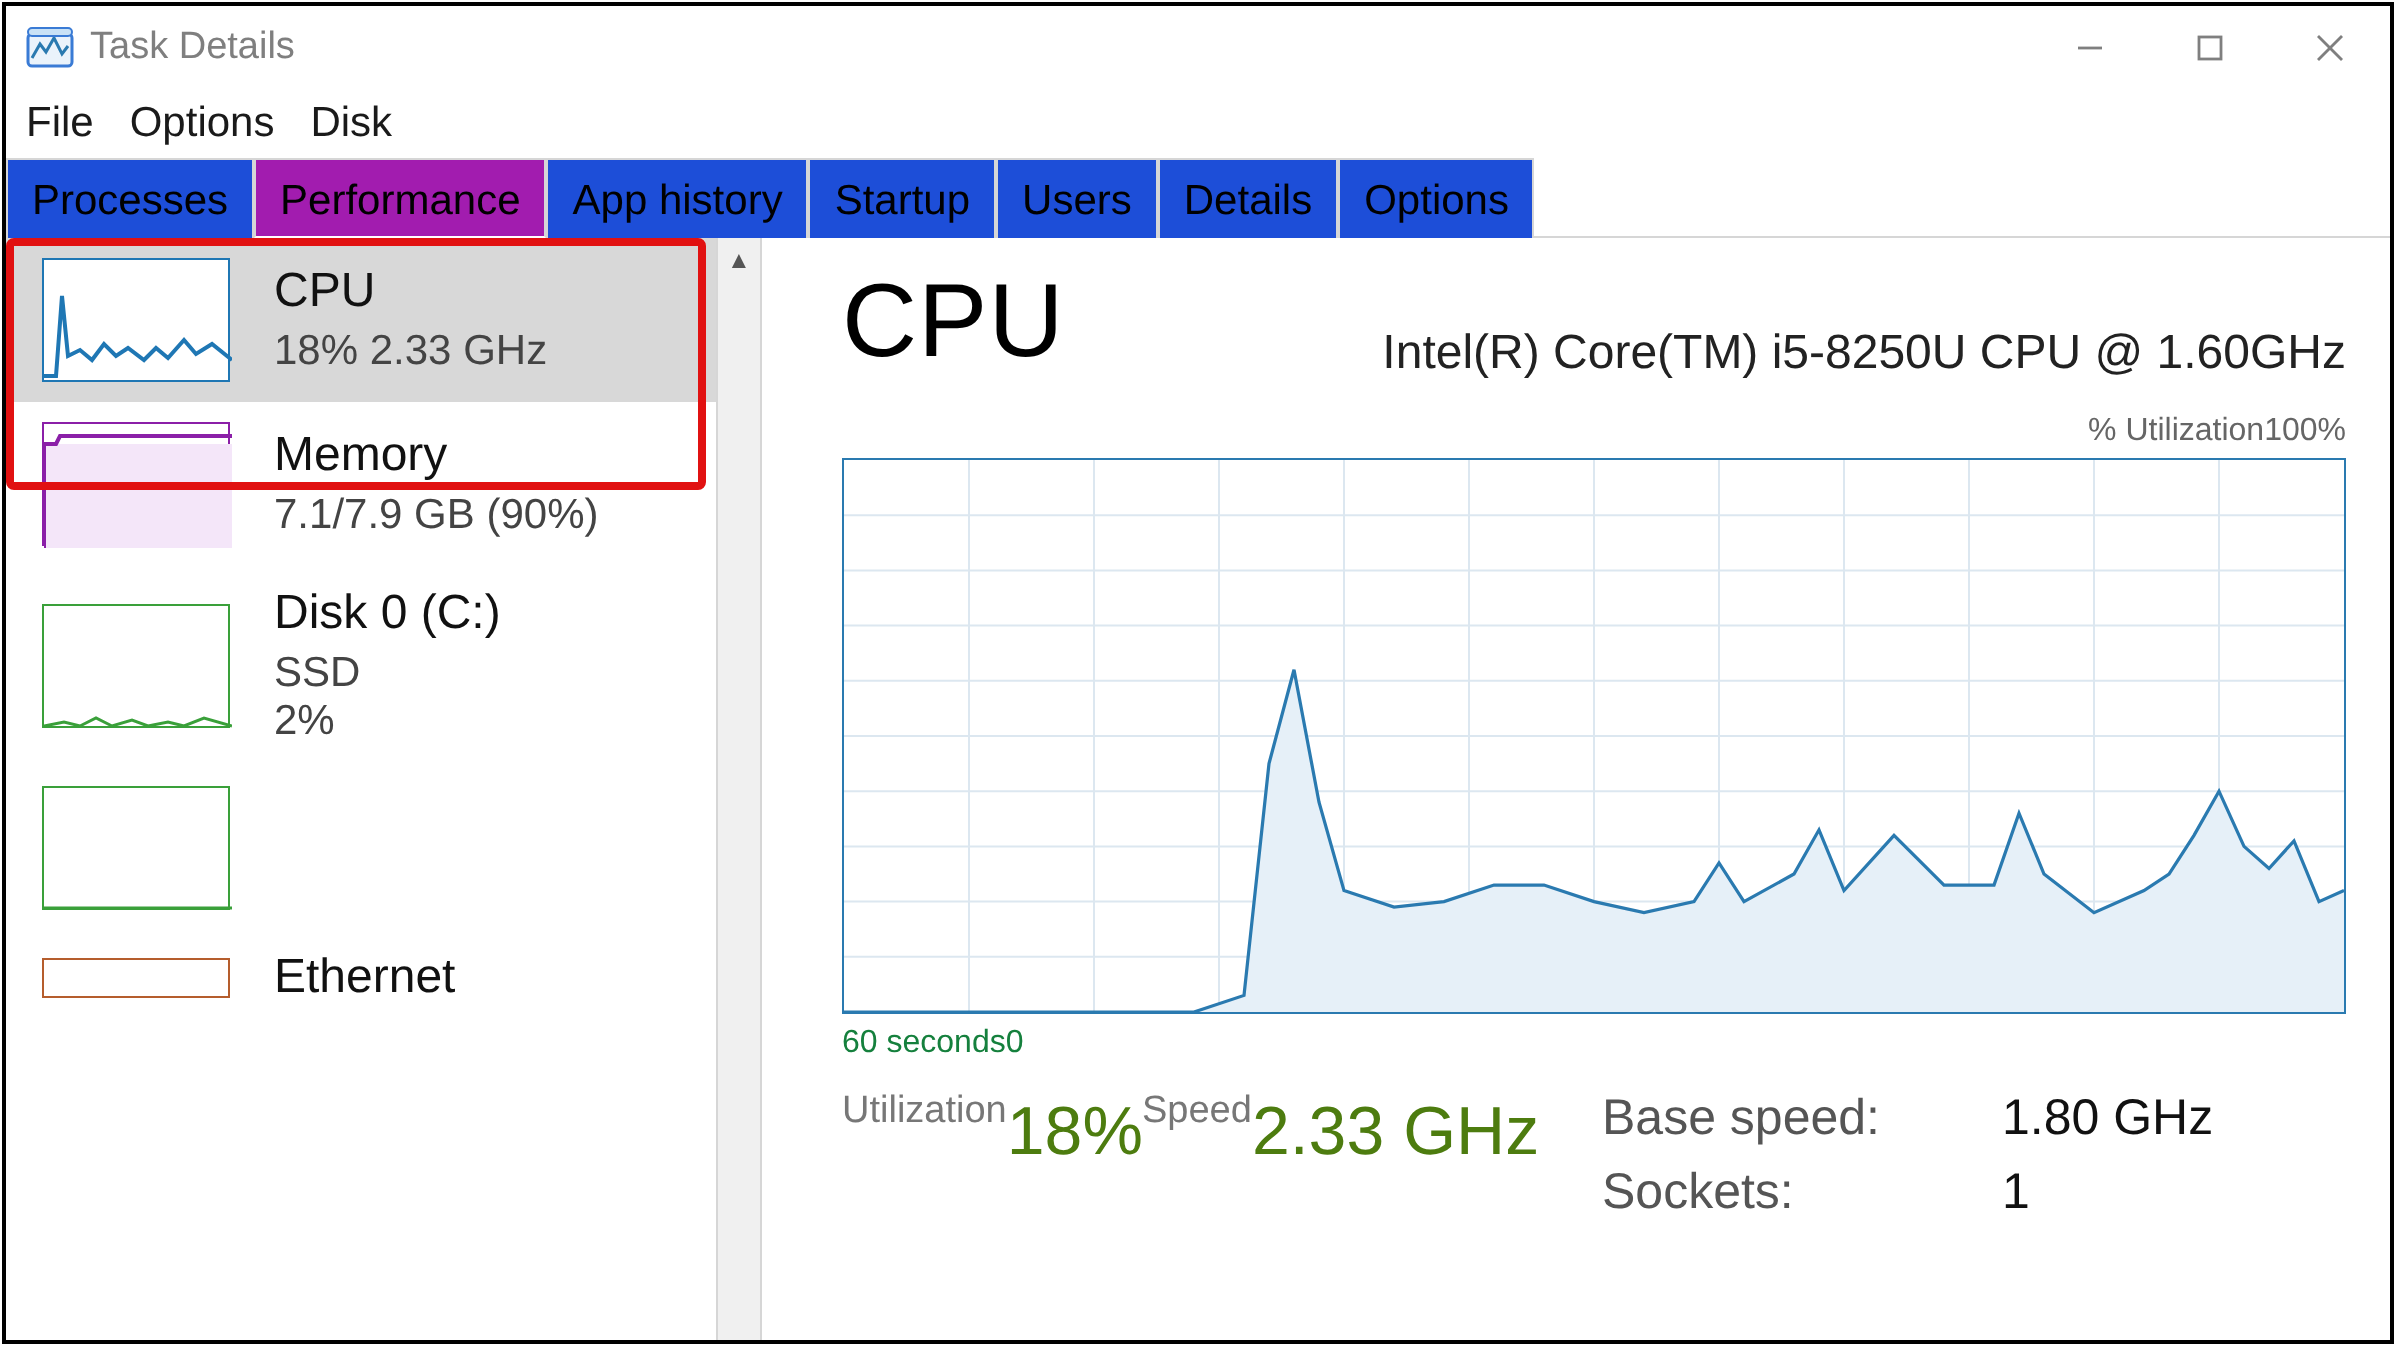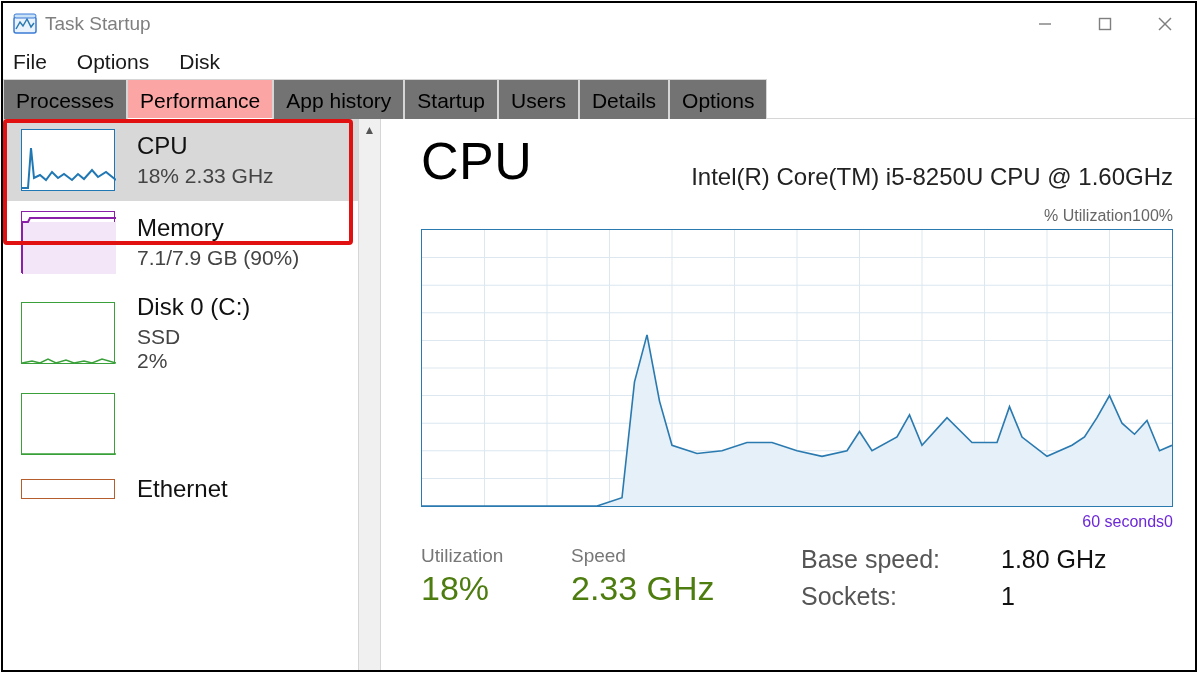--- a/index.html
+++ b/index.html
@@ -7,28 +7,28 @@
   .window { width: 1196px; height: 671px; border: 2px solid #000; margin: 1px; background: #fff; display: flex; flex-direction: column; }
 
   
   .titlebar { height: 42px; display: flex; align-items: center; color: #7f7f7f; }
   .titlebar .icon { width: 28px; height: 28px; margin: 0 6px 0 8px; }
   .titlebar .title { font-size: 19px; flex: 0 0 auto; }
   .titlebar .spacer { flex: 1; }
   .wbtn { width: 60px; height: 42px; display: flex; align-items: center; justify-content: center; color: #7f7f7f; }
 
   
-  .menubar { height: 34px; display: flex; align-items: center; gap: 30px; padding-left: 10px; font-size: 21px; color: #1a1a1a; }
+  .menubar { height: 34px; display: flex; align-items: center; gap: 18px; padding-left: 10px; font-size: 21px; color: #1a1a1a; }
   .menubar span { cursor: default; }
 
   
   .tabs { height: 40px; display: flex; border-bottom: 1px solid #d6d6d6; font-size: 21px; }
   .tab { padding: 4px 12px 0 12px; height: 40px; line-height: 34px; border: 1px solid transparent; border-bottom: none; cursor: default; position: relative; }
-  .tab.inactive { background: #737373; border-color: #d6d6d6; }
-  .tab.active { background: #fca5a5; border-color: #d6d6d6; border-bottom: 1px solid #ffffff; margin-bottom: -1px; z-index: 2; }
+  .tab.inactive { background: #1d4ed8; border-color: #d6d6d6; }
+  .tab.active { background: #a21caf; border-color: #d6d6d6; border-bottom: 1px solid #ffffff; margin-bottom: -1px; z-index: 2; }
 
   
   .body { flex: 1; display: flex; min-height: 0; }
 
   
   .sidewrap { width: 378px; display: flex; border-right: 1px solid #d6d6d6; }
   .sidebar { flex: 1; background: #fff; overflow: hidden; position: relative; }
   .scroll { width: 22px; background: #f0f0f0; border-left: 1px solid #d6d6d6; display: flex; flex-direction: column; align-items: center; }
   .scroll .arrow { width: 100%; height: 22px; display: flex; align-items: center; justify-content: center; color: #555; font-size: 12px; }
   .scroll .track { flex: 1; }
@@ -43,45 +43,45 @@
   
   .annot { position: absolute; border: 4px solid #e11111; border-radius: 4px; pointer-events: none; }
 
   
   .main { flex: 1; padding: 12px 22px 0 40px; display: flex; flex-direction: column; min-width: 0; }
   .hdr { display: flex; align-items: flex-end; justify-content: space-between; }
   .hdr .big { font-size: 52px; font-weight: 400; letter-spacing: 0.5px; }
   .hdr .model { font-size: 24px; color: #222; white-space: nowrap; }
   .axis-row { display: flex; justify-content: flex-end; font-size: 16px; color: #666; margin-top: 16px; }
   .chart { height: 278px; border: 1px solid #2a7ab0; margin-top: 4px; position: relative; background: #fff; }
-  .axis-row2 { display: flex; justify-content: flex-end; font-size: 16px; color: #6d28d9; margin-top: 6px; }
+  .axis-row2 { display: flex; justify-content: flex-start; font-size: 16px; color: #15803d; margin-top: 6px; }
 
   .stats { display: flex; margin-top: 14px; gap: 0; }
-  .statcol { display: flex; flex-direction: column; }
+  .statcol { display: flex; }
   .stat-label { font-size: 19px; color: #777; }
   .stat-value { font-size: 34px; color: #4d7c0f; margin-top: 2px; }
   .kv { display: grid; grid-template-columns: 200px auto; font-size: 25px; color: #555; row-gap: 8px; }
   .kv .v { color: #111; }
 
   svg { display: block; }
 </style>
 </head>
 <body>
 
 <div class="window">
 
   <div class="titlebar">
     <span class="icon">
       <svg viewBox="0 0 28 28" width="28" height="28">
         <rect x="3" y="7" width="22" height="16" rx="2" fill="#eaf3fb" stroke="#3a7bd5" stroke-width="1.5"></rect>
         <polyline points="5,19 9,12 12,16 16,9 20,17 23,13" fill="none" stroke="#2a7ab0" stroke-width="1.5"></polyline>
         <rect x="3" y="4" width="22" height="4" rx="2" fill="#c9e2f6" stroke="#3a7bd5" stroke-width="1"></rect>
       </svg>
     </span>
-    <span class="title">Task Startup</span>
+    <span class="title">Task Details</span>
     <span class="spacer"></span>
     <div class="wbtn">
       <svg width="16" height="16" viewBox="0 0 16 16">
           <line x1="2" y1="8" x2="14" y2="8" stroke="#7f7f7f" stroke-width="1.4"></line>
         </svg>
     </div>
     <div class="wbtn">
       <svg width="16" height="16" viewBox="0 0 16 16">
           <rect x="2.5" y="2.5" width="11" height="11" fill="none" stroke="#7f7f7f" stroke-width="1.4"></rect>
         </svg>

